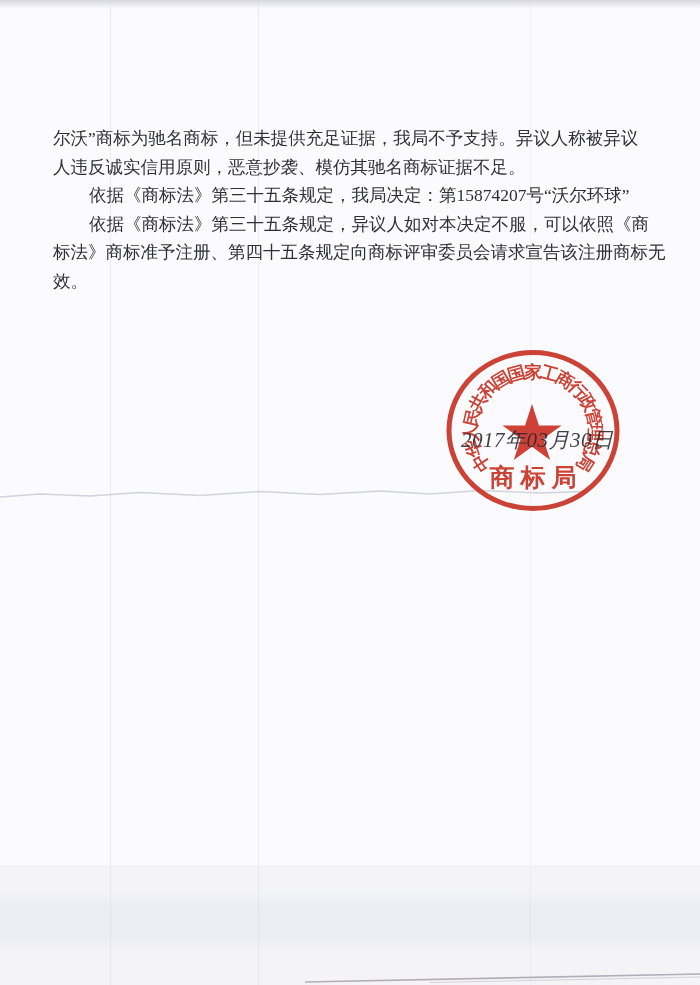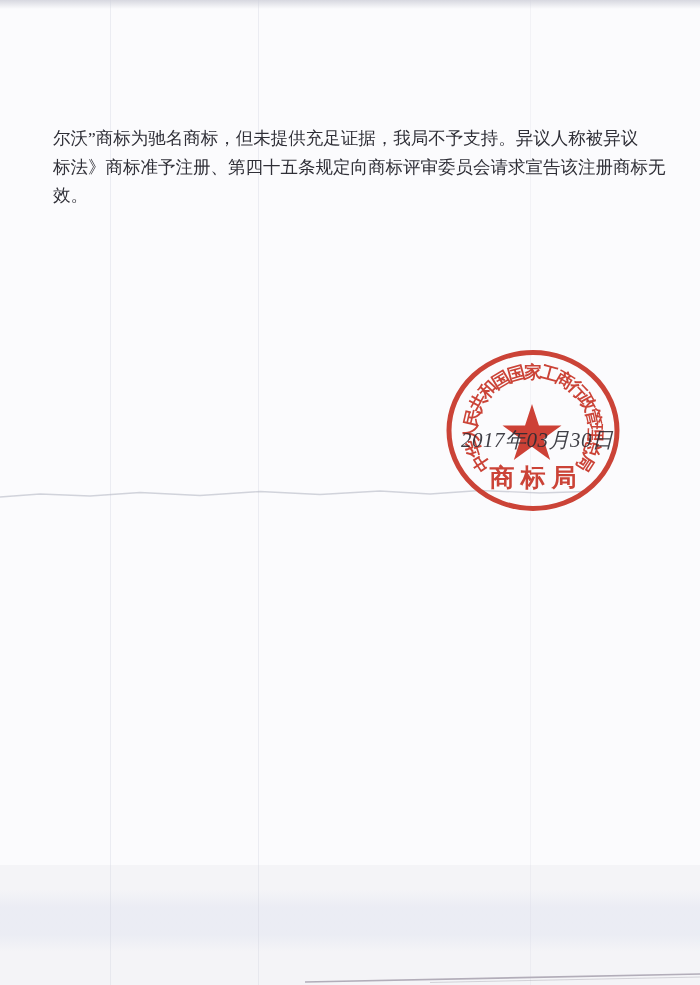--- a/index.html
+++ b/index.html
@@ -76,20 +76,23 @@
     <path d="M0,11 L40,8 L90,10 L140,6.5 L200,9.5 L260,5.5 L320,8.5 L380,5 L430,8 L480,4.5 L540,7 L585,5.5" fill="none" stroke="rgba(175,178,192,0.55)" stroke-width="1.4"></path>
   </svg>
 
   <svg class="bottom-line-svg" style="top:970px;" width="700" height="15">
     <line x1="305" y1="12" x2="700" y2="4" stroke="#b2adb9" stroke-width="1.6"></line>
     <line x1="430" y1="12.5" x2="700" y2="7" stroke="rgba(150,145,158,0.35)" stroke-width="1"></line>
   </svg>
 
   <div class="textblock">
     <div class="line">尔沃”商标为驰名商标，但未提供充足证据，我局不予支持。异议人称被异议</div>
+    <div class="line">人违反诚实信用原则，恶意抄袭、模仿其驰名商标证据不足。</div>
+    <div class="line indent">依据《商标法》第三十五条规定，我局决定：第15874207号“沃尔环球”</div>
+    <div class="line indent">依据《商标法》第三十五条规定，异议人如对本决定不服，可以依照《商</div>
     <div class="line">标法》商标准予注册、第四十五条规定向商标评审委员会请求宣告该注册商标无</div>
     <div class="line">效。</div>
   </div>
 
   <svg class="seal-svg" width="182" height="168" viewBox="0 0 182 168">
     <ellipse class="seal-ring" cx="90" cy="82.5" rx="84" ry="78"></ellipse>
     <polygon class="seal-star" points="89,56 95.96,77.4 118.5,77.4 100.3,90.7 107.2,112.1 89,98.8 70.8,112.1 77.7,90.7 59.5,77.4 82.04,77.4"></polygon>
     <g id="seal-arc">
         <text x="37.583089503411" y="114.6337030658866" transform="rotate(-123 37.583089503411 114.6337030658866)" class="seal-arc-char">中</text>
         <text x="30.433834793356432" y="100.36436042071189" transform="rotate(-107.625 30.433834793356432 100.36436042071189)" class="seal-arc-char">华</text>

